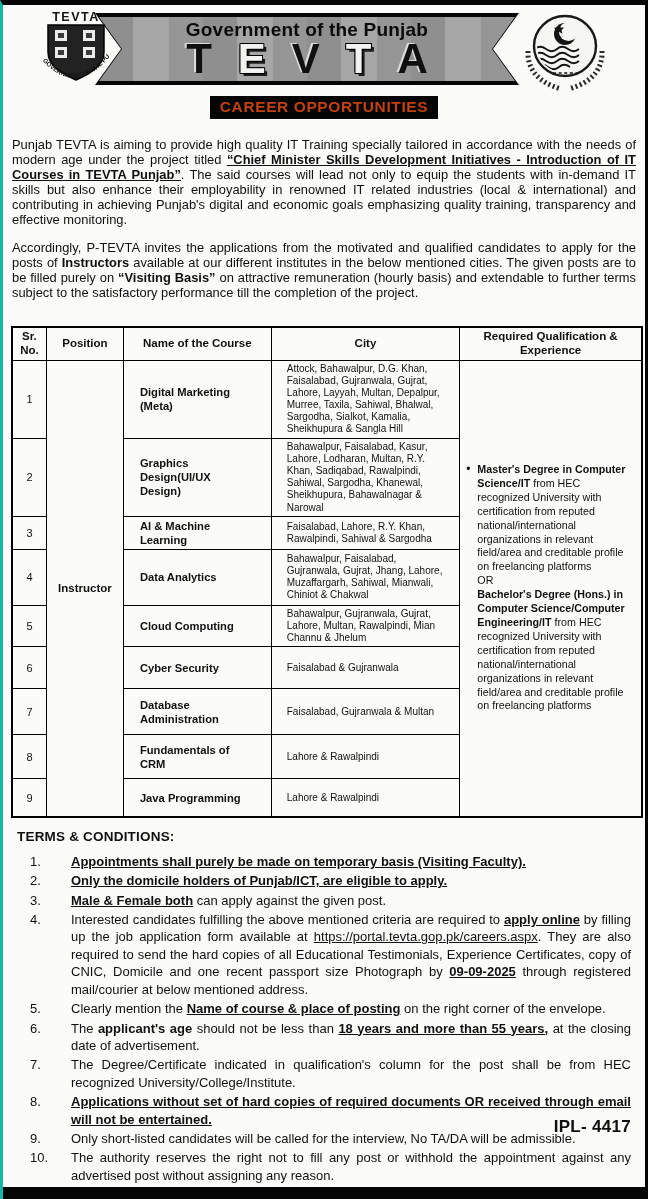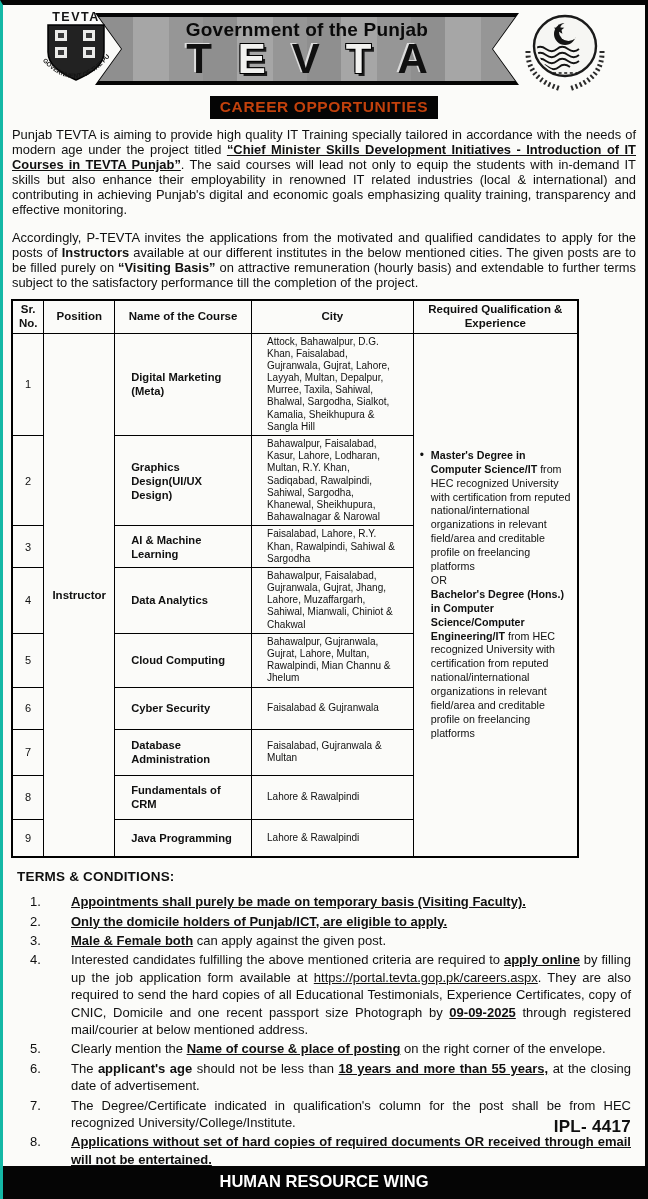--- a/index.html
+++ b/index.html
@@ -29,29 +29,29 @@
   .lt-d{color:#101010; text-shadow:-2px -1px 0 #dcdcdc;}
   .lt-l{color:#f2f2f0; text-shadow:-1px -1px 0 #000,1px -1px 0 #000,-1px 1px 0 #000,1px 1px 0 #000,3px 3px 0 #1c1c1c;}
   .crest-left{position:absolute; left:34px; top:4px; z-index:2;}
   .crest-right{position:absolute; left:512px; top:6px; z-index:2;}
   
   .career-box{
     width:fit-content; margin:3px auto 0; background:#050505; color:#c2410c;
     font-weight:bold; font-size:15.5px; letter-spacing:.6px; padding:2px 10px 3px;
   }
   
-  .intro{margin:8px 9px 0; font-size:12.9px; line-height:15.1px; text-align:justify;}
+  .intro{margin:18px 9px 0; font-size:12.9px; line-height:15.1px; text-align:justify;}
   .intro p{margin:0;}
   .intro p + p{margin-top:12px;}
   .b{font-weight:bold;}
   .u{text-decoration:underline;}
   .bu{font-weight:bold; text-decoration:underline;}
   
   table.jobs{
-    margin:9px 8px 0; border-collapse:collapse; width:568px;
+    margin:26px 8px 0; border-collapse:collapse; width:632px;
     border:2px solid #000;
   }
   table.jobs th, table.jobs td{border:1.5px solid #000; vertical-align:middle;}
   table.jobs th{font-size:11.5px; font-weight:bold; padding:2px 3px; text-align:center; line-height:1.2;}
   .col-sr{width:34px;} .col-pos{width:76px;} .col-course{width:146px;} .col-city{width:186px;} .col-qual{width:180px;}
   td.sr{text-align:center; font-size:11px;}
   td.pos{text-align:center; font-weight:bold; font-size:11.5px;}
   td.course{font-weight:bold; font-size:11.2px; padding:2px 16px; line-height:1.25;}
   td.city{font-size:10px; padding:2px 15px; line-height:1.22;}
   td.qual{font-size:10.7px; padding:4px 6px 4px 4px; line-height:1.3;}
@@ -256,16 +256,15 @@
     </div>
     <div class="term-item">
       <span class="term-num">10.</span>
       <span class="term-text"><span>The authority reserves the right not to fill any post or withhold the appointment against any advertised post without assigning any reason.</span></span>
     </div>
   </div>
 
   <div class="ipl">IPL- 4417</div>
 
   <div class="footer">
-    <div class="f1">HUMAN RESOURCE WING</div>
   </div>
 
 </div>
 
 </body></html>

